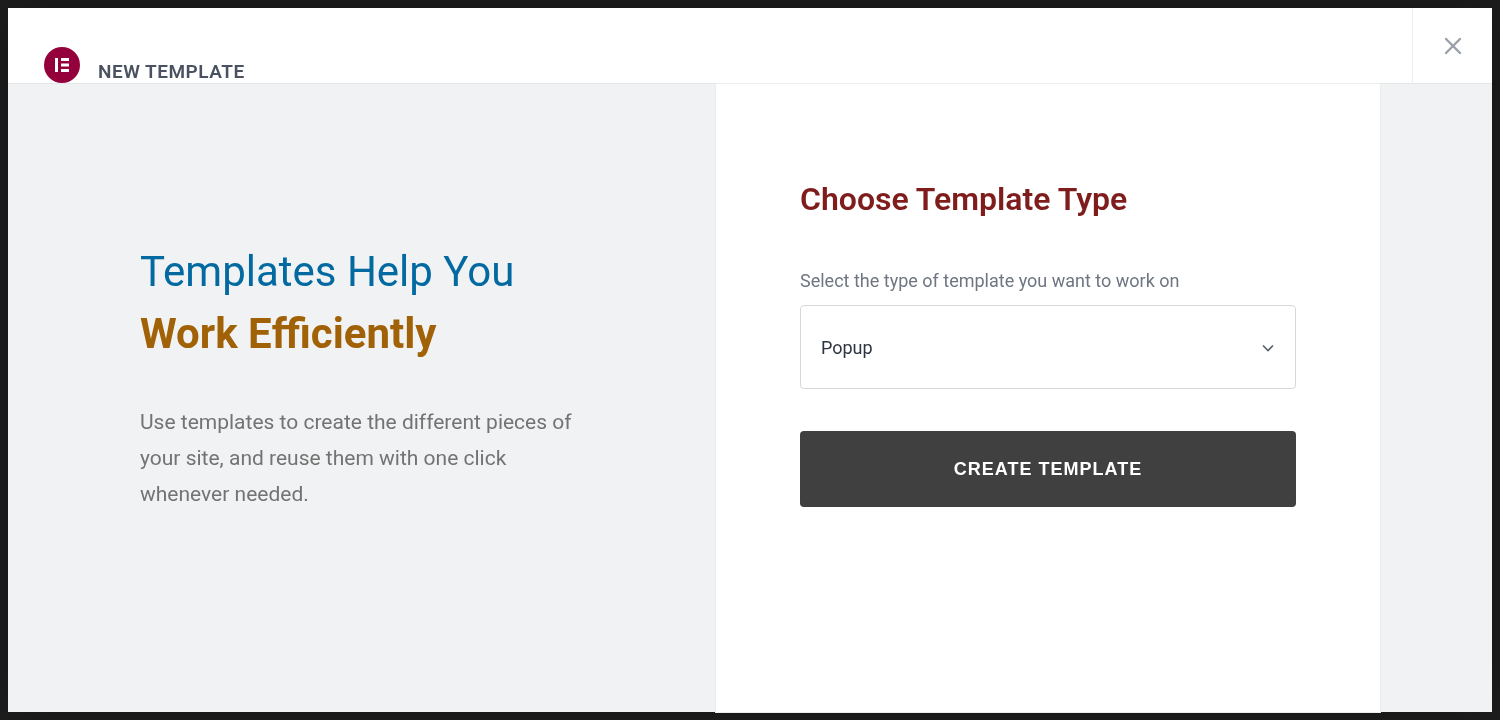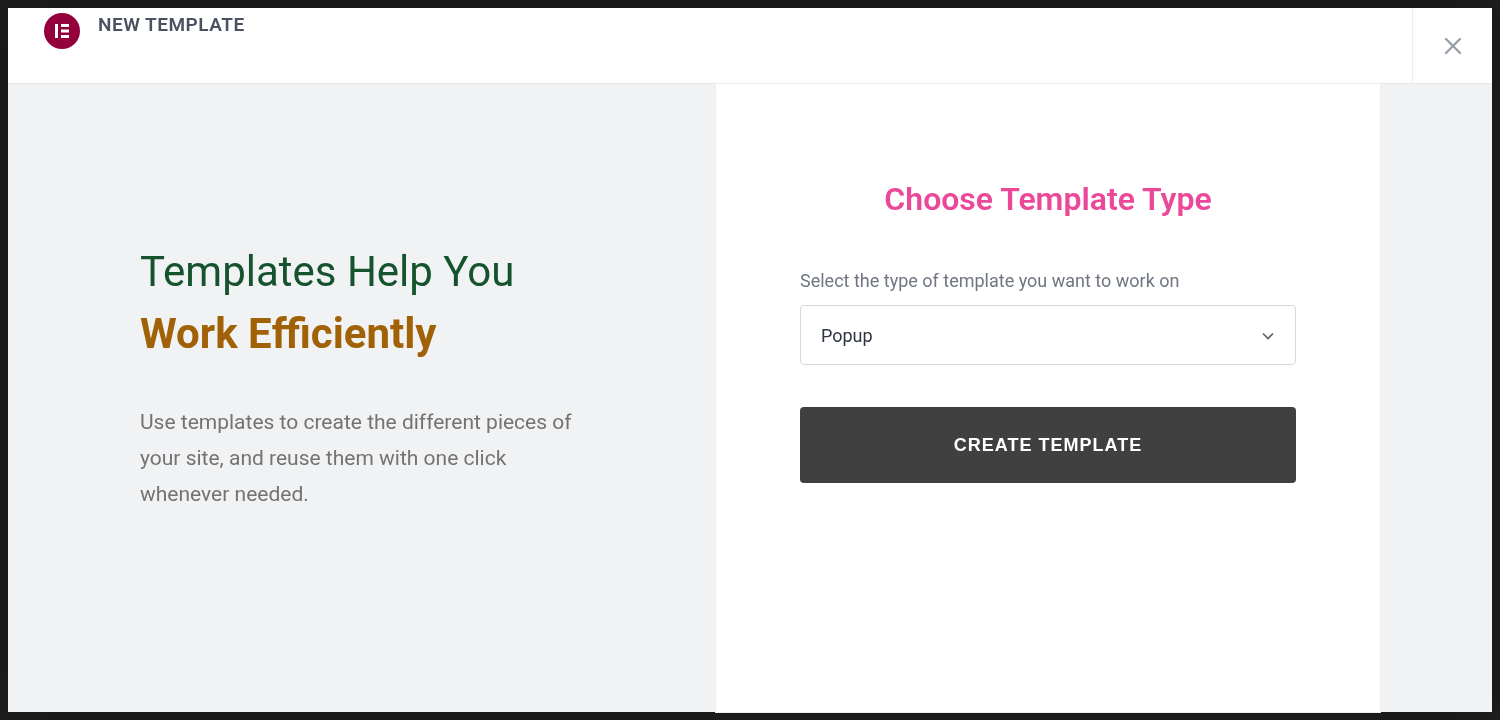--- a/index.html
+++ b/index.html
@@ -19,21 +19,21 @@
     background: #f1f2f3;
     display: flex;
     flex-direction: column;
     box-shadow: 0 0 40px rgba(0,0,0,.3);
   }
   .modal-header {
     height: 76px;
     background: #ffffff;
     border-bottom: 1px solid #e6e7e8;
     display: flex;
-    align-items: flex-start;
+    align-items: flex-end;
     padding: 5px 28px 0 36px;
     position: relative;
   }
   .logo {
     width: 36px;
     height: 36px;
     border-radius: 50%;
     background: #93003c;
     display: flex;
     align-items: center;
@@ -79,21 +79,21 @@
     display: flex;
   }
 
   .left-pane {
     flex: 1;
     padding: 160px 60px 0 132px;
   }
   .headline {
     font-size: 42px;
     font-weight: 400;
-    color: #14532d;
+    color: #0369a1;
     line-height: 1.35;
     margin-bottom: 6px;
   }
   .headline-strong {
     font-size: 42px;
     font-weight: 700;
     color: #a16207;
     line-height: 1.3;
   }
   .desc {
@@ -109,36 +109,35 @@
     background: #ffffff;
     margin-right: 112px;
     padding: 96px 84px 60px 84px;
     box-shadow: 0 0 0 1px #eceded;
     position:relative;
     top:0;
   }
   .form-title {
     font-size: 32px;
     font-weight: 600;
-    color: #ec4899;
+    color: #7f1d1d;
     margin-bottom: 52px;
-    text-align: center;
   }
   .field-label {
     font-size: 18px;
     color: #6f7682;
     margin-bottom: 14px;
   }
   .select-wrap {
     position: relative;
     margin-bottom: 42px;
   }
   .select-field, .text-field {
     width: 100%;
-    height: 60px;
+    height: 84px;
     border: 1px solid #d6d8db;
     border-radius: 4px;
     font-size: 18px;
     color: #2f3540;
     padding: 0 20px;
     background: #fff;
     outline: none;
     font-family: inherit;
   }
   .select-field {

